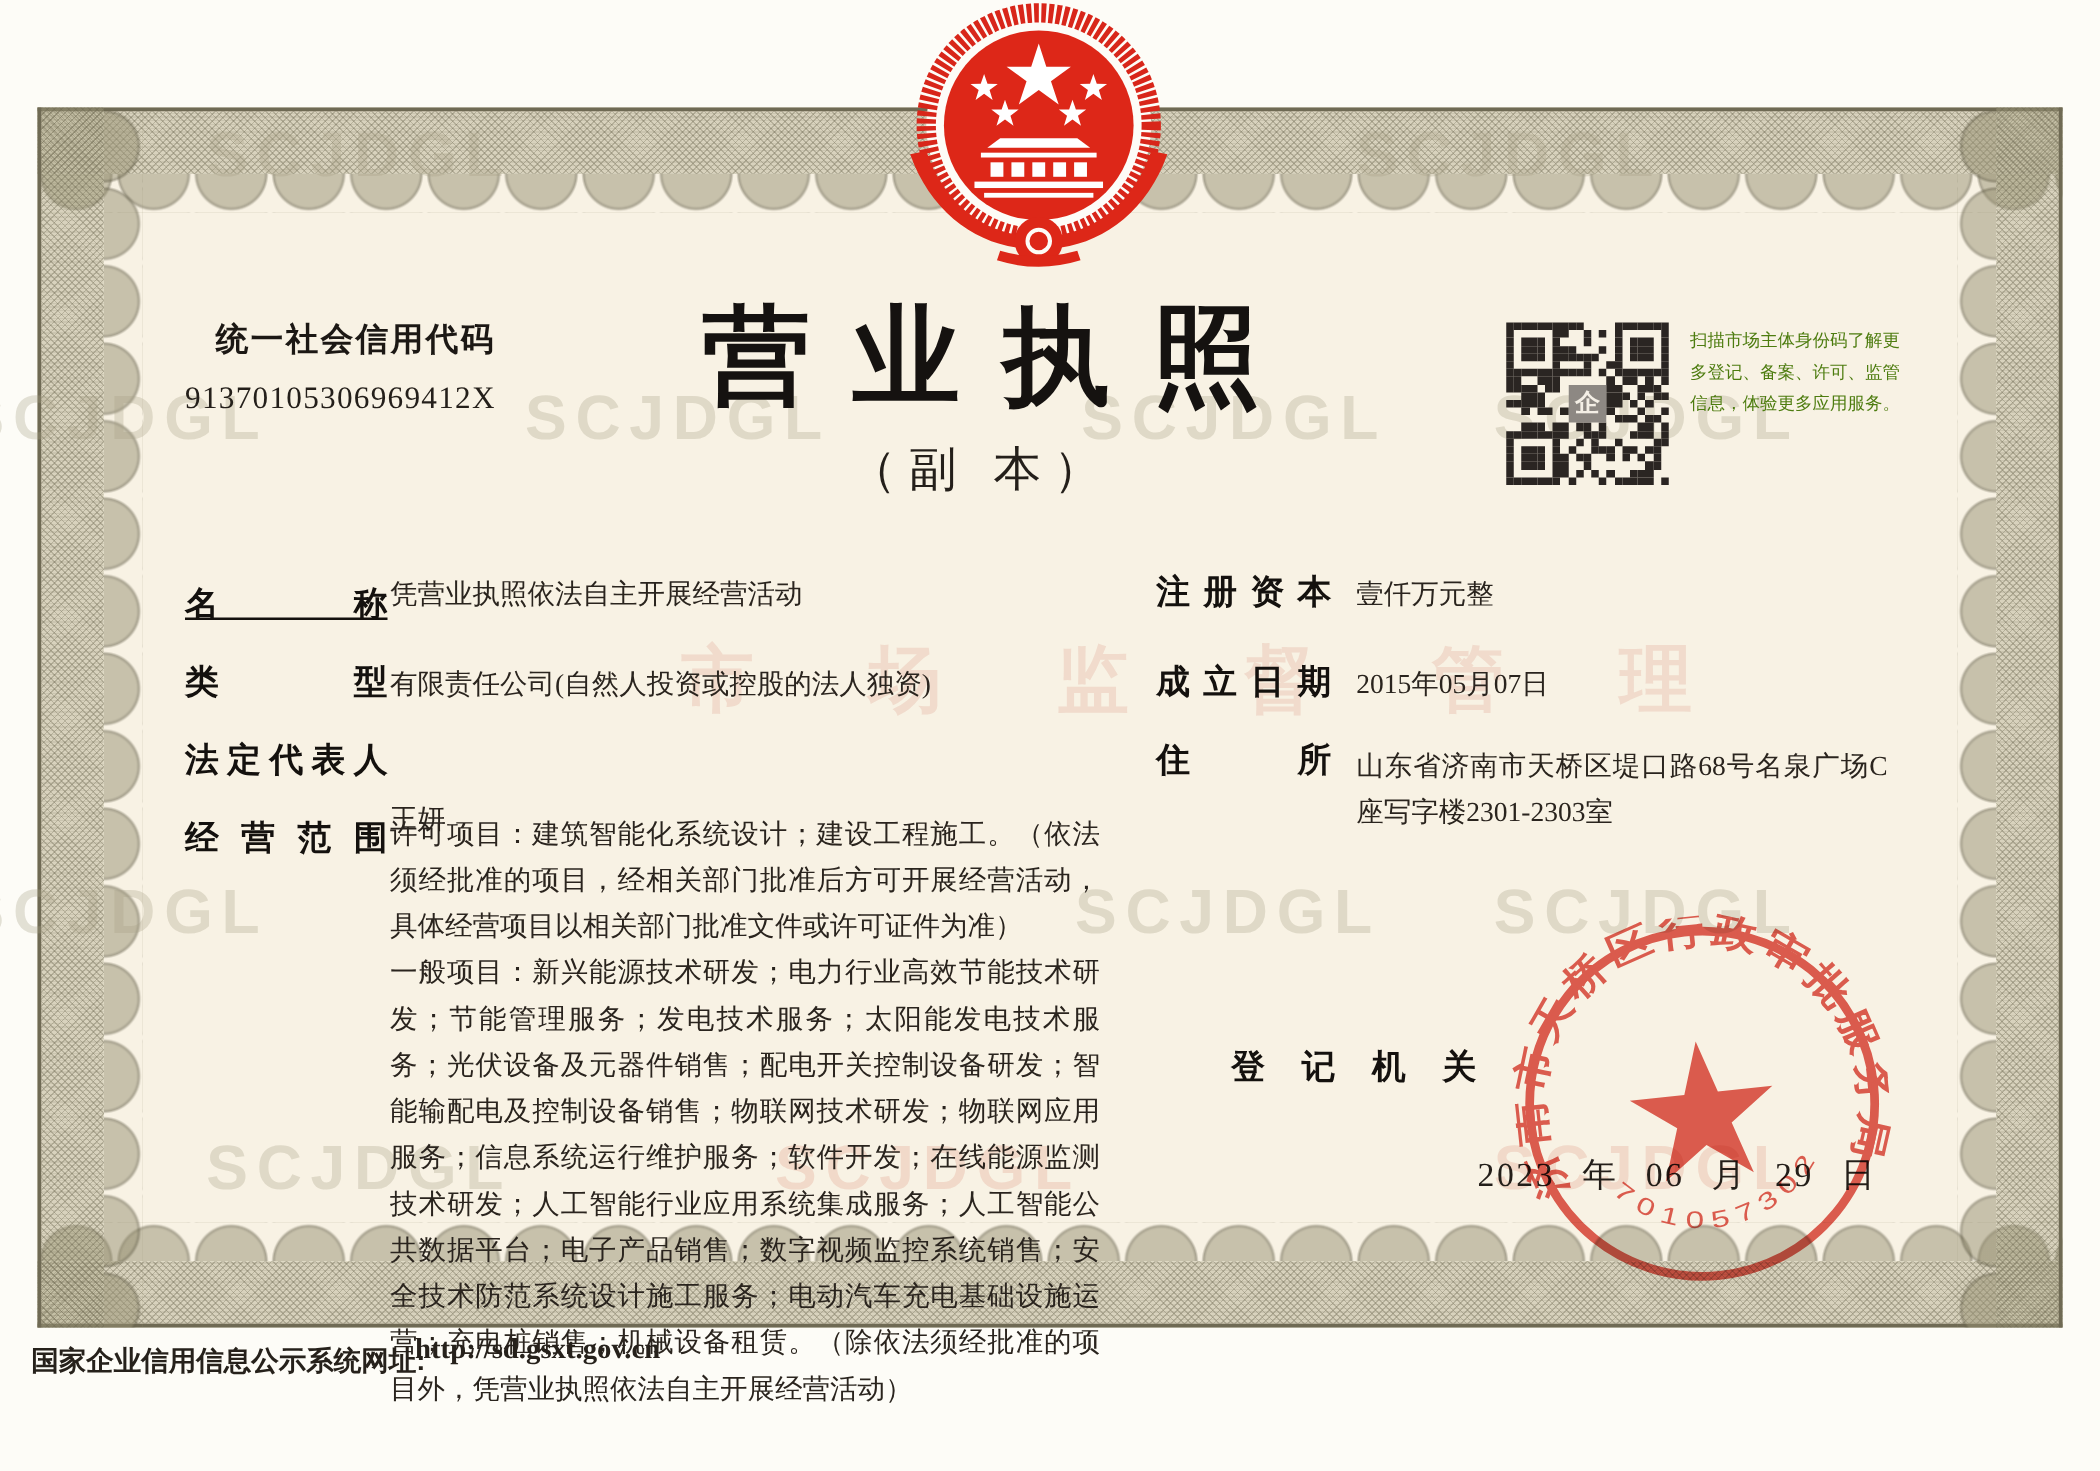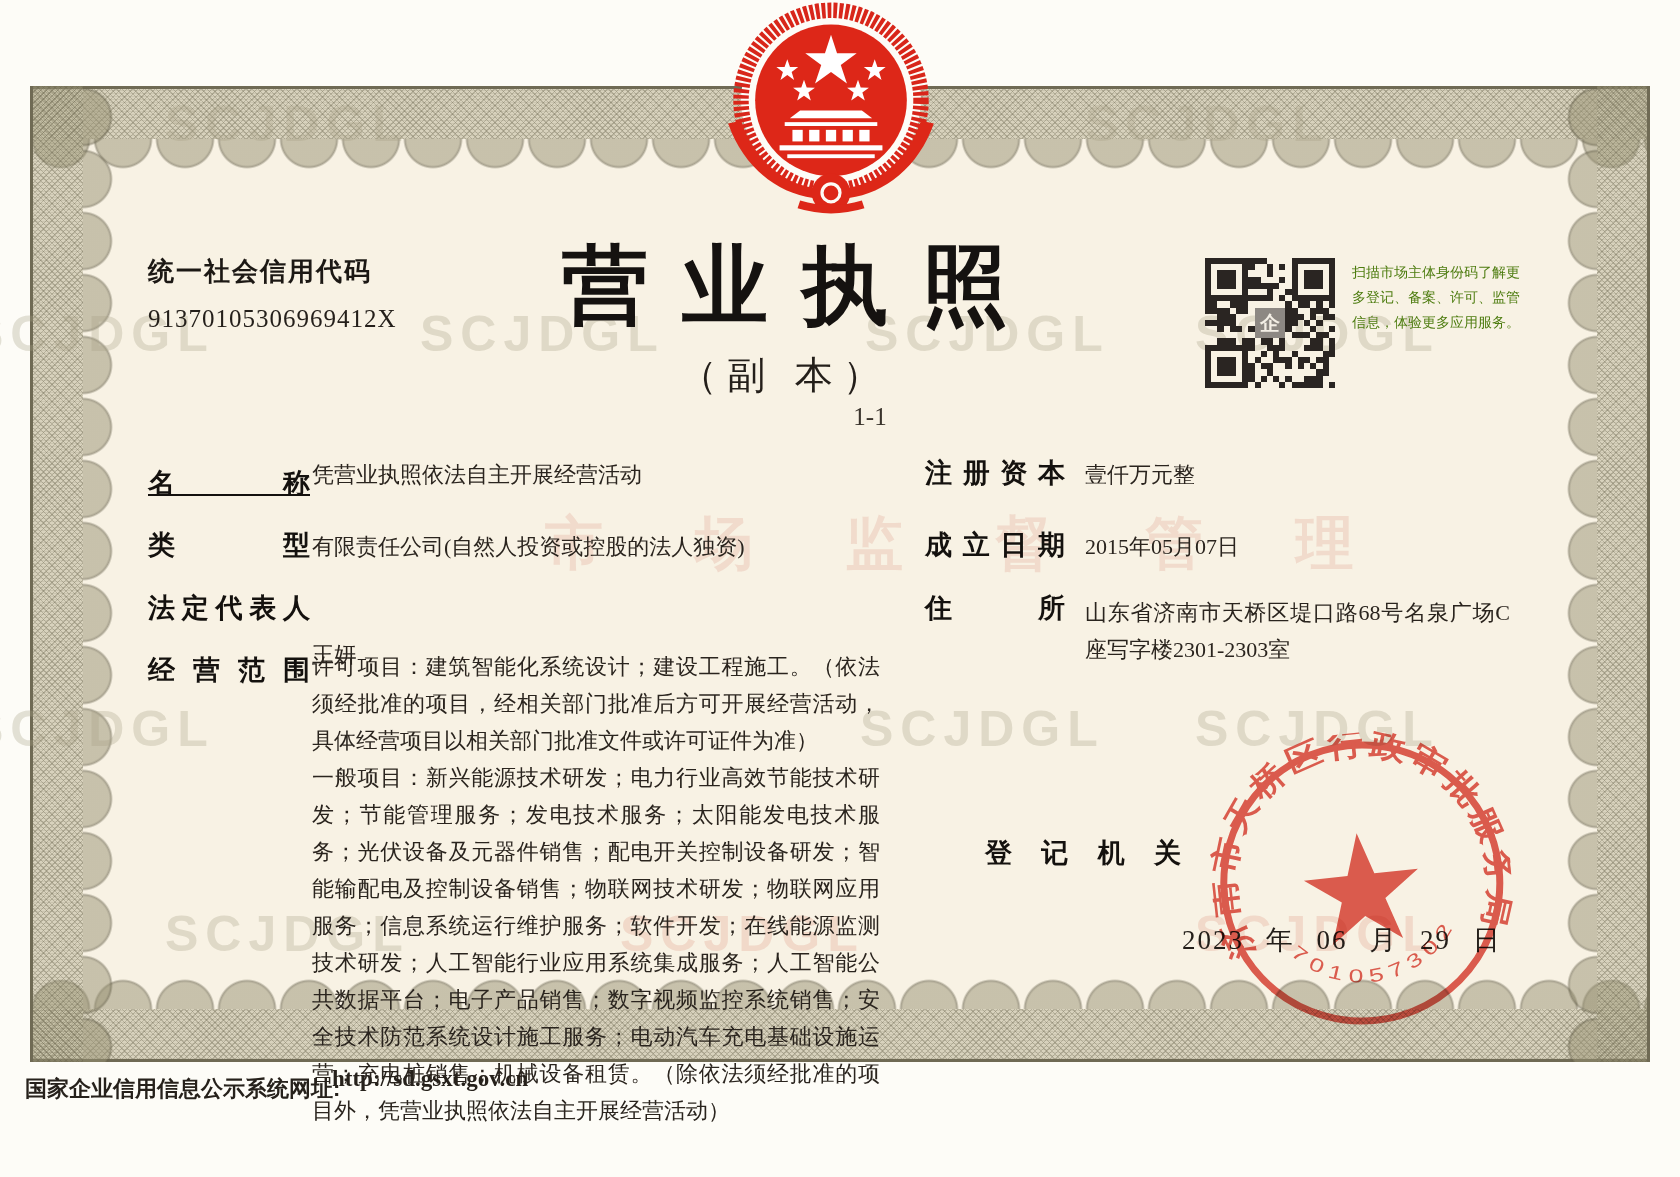--- a/index.html
+++ b/index.html
@@ -31,21 +31,21 @@
       background-image:radial-gradient(circle at 31px 31px, rgba(150,144,114,.50) 26px, rgba(104,99,76,.55) 28px, transparent 30px);
       background-size:31px 62px;background-repeat:repeat-y;}
   
   .wm{position:absolute;z-index:1;font-weight:bold;font-size:50px;letter-spacing:7px;
       color:rgba(164,158,132,.30);user-select:none;}
   .wm-red{color:rgba(205,85,60,.16);}
   .wm-center{position:absolute;z-index:1;font-size:58px;letter-spacing:38px;font-weight:bold;
       color:rgba(195,70,48,.13);}
   
   .emblem{position:absolute;left:702px;top:0px;z-index:3;}
-  .codeblock{position:absolute;left:148px;top:254px;z-index:2;}
+  .codeblock{position:absolute;left:148px;top:254px;z-index:2;text-align:right;}
   .codelabel{font-size:26px;font-weight:bold;color:#1c1814;letter-spacing:2px;}
   .codeval{margin-top:16px;font-family:"Liberation Serif",serif;font-size:25px;color:#241f1a;letter-spacing:1px;}
   .titleblock{position:absolute;left:460px;top:218px;width:650px;text-align:center;z-index:2;}
   .title{font-size:86px;font-weight:bold;color:#151210;letter-spacing:34px;text-indent:34px;line-height:1;margin-top:24px;}
   .subtitle{margin-top:22px;font-family:"Liberation Serif",serif;font-size:38px;color:#241f1a;letter-spacing:10px;}
   .pageno{margin-top:2px;margin-left:170px;font-family:"Liberation Serif",serif;font-size:25px;color:#3a342c;}
   
   .qrwrap{position:absolute;left:1205px;top:258px;width:130px;height:130px;z-index:2;
           display:grid;grid-template-columns:repeat(21,1fr);grid-template-rows:repeat(21,1fr);}
   .qrwrap .on{background:#2a2522;}
@@ -124,21 +124,20 @@
   </div>
 
   <div class="codeblock">
     <div class="codelabel">统一社会信用代码</div>
     <div class="codeval">91370105306969412X</div>
   </div>
 
   <div class="titleblock">
     <div class="title">营业执照</div>
     <div class="subtitle">（副 本）</div>
-    <div class="pageno">1-1</div>
   </div>
 
   <div class="qrwrap">
     <div class="qrlogo">企</div>
   <div class="on"></div>
       <div class="on"></div>
       <div class="on"></div>
       <div class="on"></div>
       <div class="on"></div>
       <div class="on"></div>

